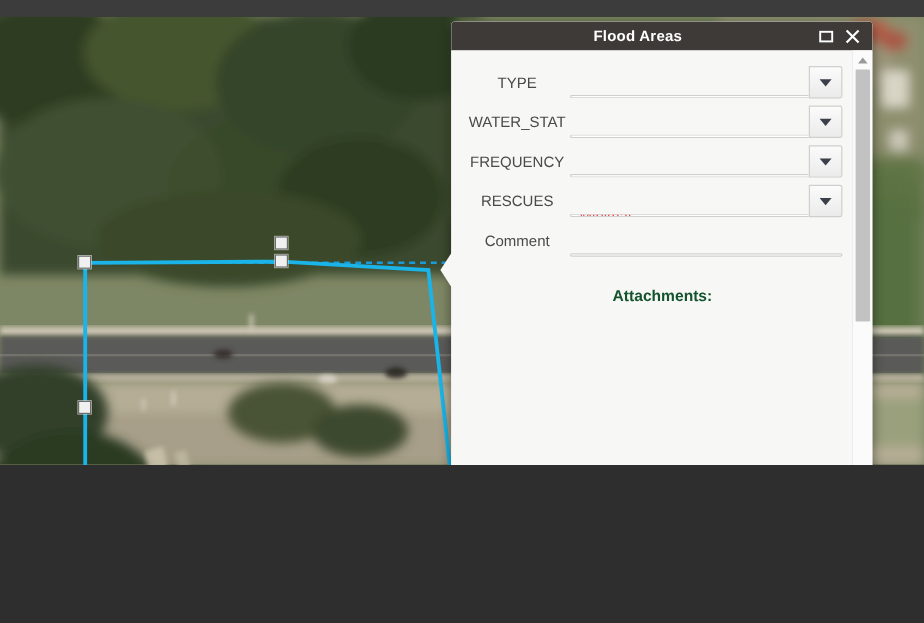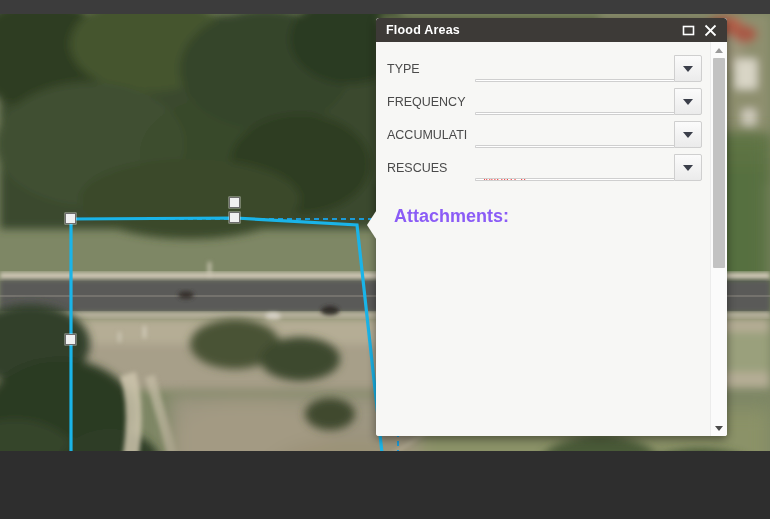--- a/index.html
+++ b/index.html
@@ -7,22 +7,23 @@
     margin: 0; padding: 0;
     width: 770px; height: 519px;
     overflow: hidden;
     font-family: "Liberation Sans", sans-serif;
     background: #2e2e2e;
   }
 
   #app {
     position: relative;
     width: 770px;
-    height: 451px;
-    overflow: hidden;
+    height: 387px;
+    overflow: hidden;
+    text-align: center;
   }
 
   
   .top-strip {
     position: absolute;
     left: 0; top: 0;
     width: 770px; height: 14px;
     background: #3c3c3c;
     z-index: 40;
   }
@@ -159,23 +160,23 @@
   }
   .dd-btn .tri {
     width: 0; height: 0;
     border-left: 5px solid transparent;
     border-right: 5px solid transparent;
     border-top: 6px solid #3b3f4a;
   }
 
   .attachments {
     padding: 22px 0 0 18px;
-    font-size: 18px;
+    font-size: 13px;
     font-weight: bold;
-    color: #8b5cf6;
+    color: #14532d;
   }
 
   
   .vscroll {
     flex: 0 0 17px;
     width: 17px;
     background: #fbfbfb;
     border-left: 1px solid #ececec;
     display: flex;
     flex-direction: column;
@@ -396,46 +397,52 @@
             <div class="field-row">
               <div class="field-label">TYPE</div>
               <div class="field-control">
                 <div class="field-input"></div>
                 <div class="dd-btn">
                   <span class="tri"></span>
                 </div>
               </div>
             </div>
             <div class="field-row">
-              <div class="field-label">FREQUENCY</div>
+              <div class="field-label">WATER_STAT</div>
               <div class="field-control">
                 <div class="field-input"></div>
                 <div class="dd-btn">
                   <span class="tri"></span>
                 </div>
               </div>
             </div>
             <div class="field-row">
-              <div class="field-label">ACCUMULATI</div>
+              <div class="field-label">FREQUENCY</div>
               <div class="field-control">
                 <div class="field-input"></div>
                 <div class="dd-btn">
                   <span class="tri"></span>
                 </div>
               </div>
             </div>
             <div class="field-row">
               <div class="field-label">RESCUES</div>
               <div class="field-control">
                 <div class="field-input">Minimal</div>
                 <div class="dd-btn">
                   <span class="tri"></span>
                 </div>
               </div>
             </div>
+            <div class="field-row">
+              <div class="field-label">Comment</div>
+              <div class="field-control">
+                <div class="field-input no-dd"></div>
+              </div>
+            </div>
           </div>
         <div class="attachments">Attachments:</div>
       </div>
 
       <div class="vscroll">
         <div class="sb-arrow">
           <span class="tri-up"></span>
         </div>
         <div class="sb-track">
           <div class="sb-thumb" style="top: 0%; height: 58%;"></div>

